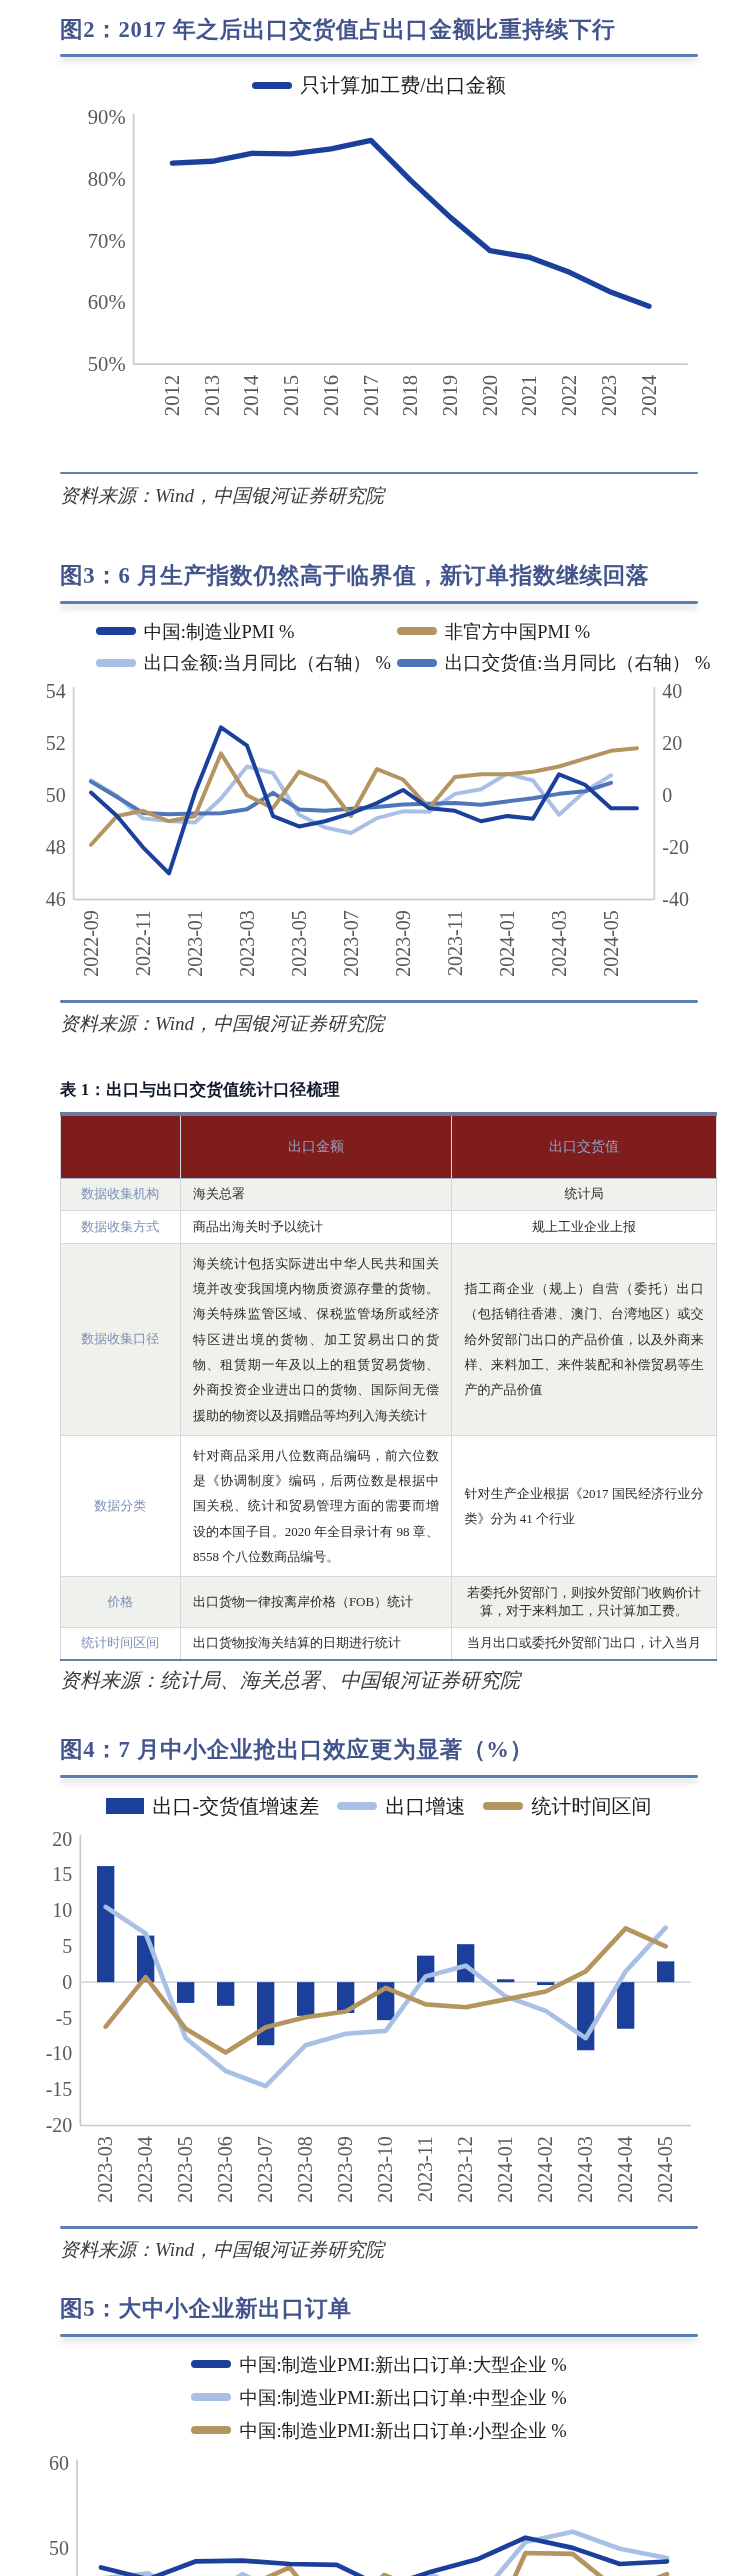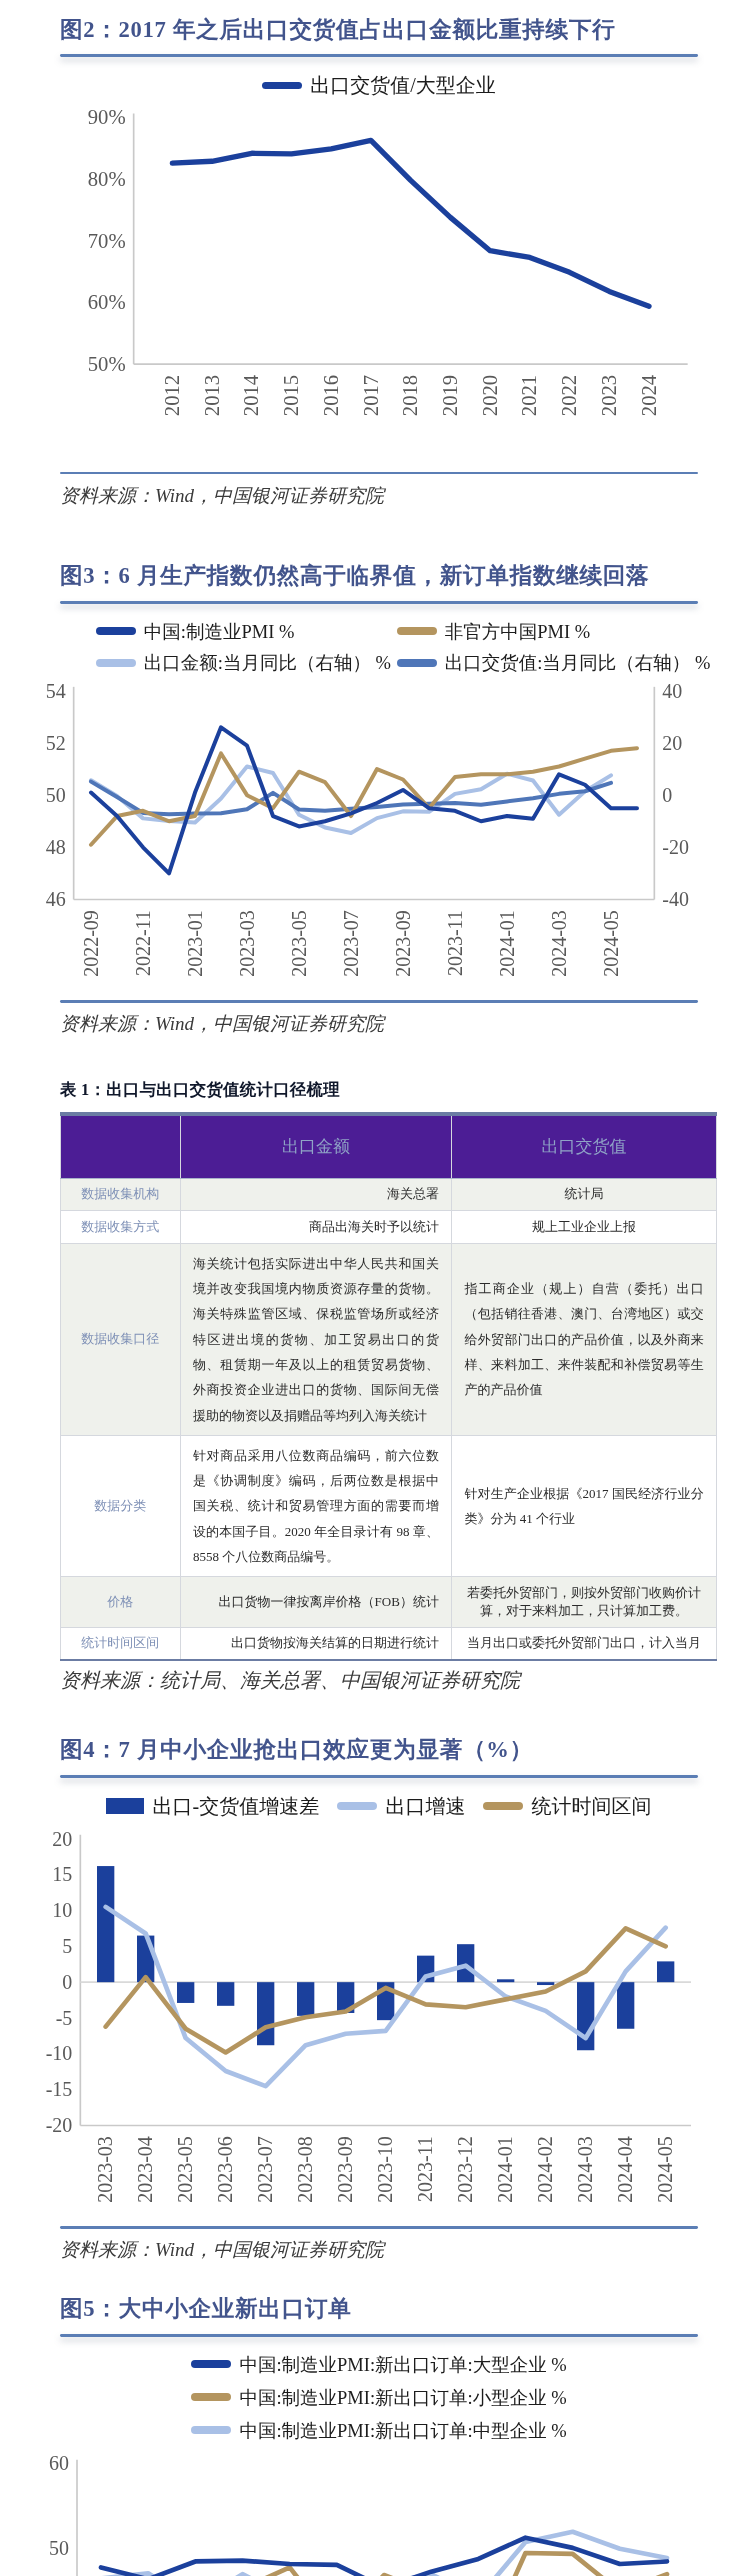--- a/index.html
+++ b/index.html
@@ -18,42 +18,42 @@
   .legend-item{display:flex;align-items:center;gap:8.2px;white-space:nowrap;}
   .swatch-line{width:40px;height:7.5px;border-radius:4.1px;flex:0 0 auto;}
   .swatch-bar{width:38px;height:16.4px;flex:0 0 auto;}
   .chart{margin:4.1px 0 0 0;}
   .chart svg{display:block;}
   
   .tbl-caption{font-size:16.4px;color:#0f172a;margin:0 41px;padding-top:4.1px;letter-spacing:0.3px;}
   table.data{border-collapse:collapse;width:657px;margin:11px 41px 0 41px;font-size:13px;color:#2b2b2b;
              border-top:4.1px solid #6b7ca3;border-bottom:2.7px solid #6b7ca3;}
   table.data th,table.data td{border:0.7px solid #d5d8de;padding:6.8px 12.3px;vertical-align:middle;}
-  table.data thead th{height:48px;color:#8fa3c6;font-weight:400;font-size:17px;background:#4c1d95;border-bottom:1.4px solid #a9b4cb;}
+  table.data thead th{height:48px;color:#8fa3c6;font-weight:400;font-size:14px;background:#7f1d1d;border-bottom:1.4px solid #a9b4cb;}
   table.data td.rowlabel{color:#7e90b6;text-align:center;width:94px;font-size:13px;}
-  table.data td.c1{width:246px;text-align:right;}
+  table.data td.c1{width:246px;text-align:left;}
   table.data td.c2{text-align:center;}
   table.data td.long{text-align:justify;line-height:1.95;}
   table.data tr.tint td{background:#eff1ec;}
   .gap-lg{height:38px;}
   .gap-md{height:27px;}
   .gap-sm{height:16.4px;}
 </style>
 </head>
 <body>
 
 <div class="page">
 
   <section>
     <h2 class="fig-title">图2：2017 年之后出口交货值占出口金额比重持续下行</h2>
     <div class="rule"></div>
     <div class="legend" id="legend-f2">
         <span class="legend-item">
           <span class="swatch-line" style="background: rgb(27, 64, 156);"></span>
-          <span>出口交货值/大型企业</span>
+          <span>只计算加工费/出口金额</span>
         </span>
       </div>
     <div class="chart" id="chart-f2">
         <svg viewBox="0 0 1080 525" width="100%" height="359">
           <line x1="172" y1="9" x2="172" y2="385" stroke="#c9c9c9" stroke-width="2.5"></line>
           <line x1="172" y1="385" x2="1003" y2="385" stroke="#c9c9c9" stroke-width="2.5"></line>
           <text x="160" y="395" text-anchor="end" fill="#595959" font-size="31" font-family="Liberation Serif, DejaVu Serif, serif">50%</text>
           <text x="160" y="302.5" text-anchor="end" fill="#595959" font-size="31" font-family="Liberation Serif, DejaVu Serif, serif">60%</text>
           <text x="160" y="210" text-anchor="end" fill="#595959" font-size="31" font-family="Liberation Serif, DejaVu Serif, serif">70%</text>
           <text x="160" y="117.5" text-anchor="end" fill="#595959" font-size="31" font-family="Liberation Serif, DejaVu Serif, serif">80%</text>
@@ -260,26 +260,26 @@
 
   <section>
     <h2 class="fig-title">图5：大中小企业新出口订单</h2>
     <div class="rule"></div>
     <div class="legend rows" id="legend-f5">
         <span class="legend-item">
           <span class="swatch-line" style="background: rgb(27, 64, 156);"></span>
           <span>中国:制造业PMI:新出口订单:大型企业 %</span>
         </span>
         <span class="legend-item">
+          <span class="swatch-line" style="background: rgb(169, 192, 230);"></span>
+          <span>中国:制造业PMI:新出口订单:中型企业 %</span>
+        </span>
+        <span class="legend-item">
           <span class="swatch-line" style="background: rgb(180, 149, 95);"></span>
           <span>中国:制造业PMI:新出口订单:小型企业 %</span>
-        </span>
-        <span class="legend-item">
-          <span class="swatch-line" style="background: rgb(169, 192, 230);"></span>
-          <span>中国:制造业PMI:新出口订单:中型企业 %</span>
         </span>
       </div>
     <div class="chart" id="chart-f5">
         <svg viewBox="0 0 1080 530" width="100%" height="363">
           <line x1="87" y1="12" x2="87" y2="400" stroke="#c9c9c9" stroke-width="2.5"></line>
           <line x1="87" y1="400" x2="1008" y2="400" stroke="#c9c9c9" stroke-width="2.5"></line>
           <text x="75" y="410" text-anchor="end" fill="#595959" font-size="30" font-family="Liberation Serif, DejaVu Serif, serif">30</text>
           <text x="75" y="282.66666666666663" text-anchor="end" fill="#595959" font-size="30" font-family="Liberation Serif, DejaVu Serif, serif">40</text>
           <text x="75" y="155.33333333333331" text-anchor="end" fill="#595959" font-size="30" font-family="Liberation Serif, DejaVu Serif, serif">50</text>
           <text x="75" y="28" text-anchor="end" fill="#595959" font-size="30" font-family="Liberation Serif, DejaVu Serif, serif">60</text>

